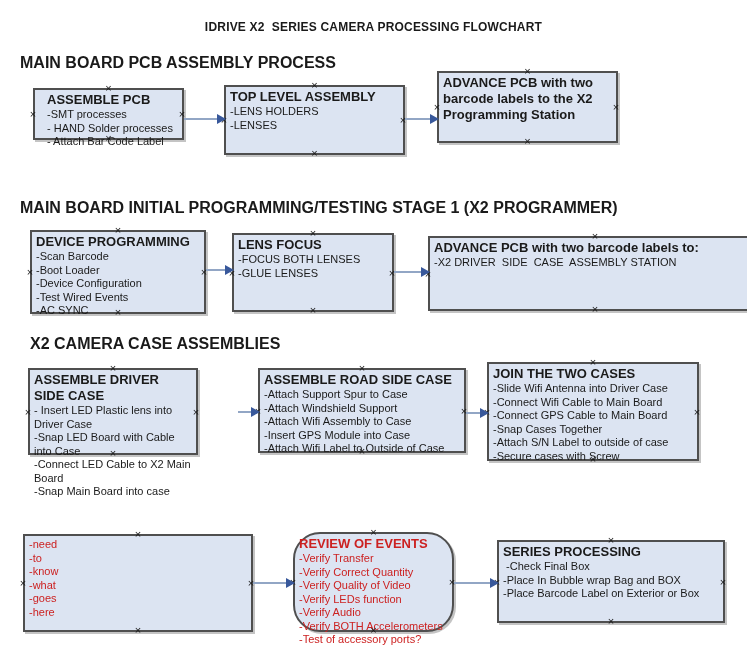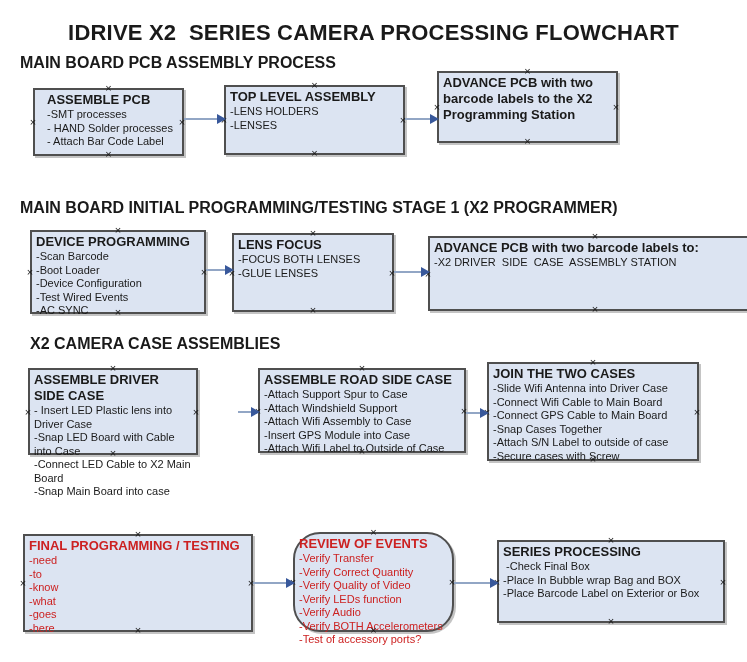--- a/index.html
+++ b/index.html
@@ -3,21 +3,21 @@
 <meta charset="utf-8">
 <style>
   html,body { margin:0; padding:0; background:#ffffff; }
   #canvas {
     position:relative; width:747px; height:662px; background:#ffffff;
     font-family:"Liberation Sans","DejaVu Sans",sans-serif; color:#1a1a1a;
     overflow:hidden;
   }
   .page-title {
     position:absolute; left:0; top:20px; width:747px; text-align:center;
-    font-size:22px; font-weight:bold; letter-spacing:0.2px; white-space:pre-wrap;
+    font-size:12px; font-weight:bold; letter-spacing:0.2px; white-space:pre-wrap;
   }
   .section-heading {
     position:absolute; font-size:16px; font-weight:bold; white-space:pre-wrap;
   }
   .section-heading .red-part { color:#cc2121; }
   .box {
     position:absolute; box-sizing:border-box; background:#dce4f2;
     border:2px solid #4f4f4f; padding:2px 4px 2px 4px;
     box-shadow:2px 2px 0 rgba(125,125,125,0.45);
   }
@@ -41,21 +41,21 @@
 </style>
 </head>
 <body>
 
 <div id="canvas">
 
   <div class="page-title">IDRIVE X2  SERIES CAMERA PROCESSING FLOWCHART</div>
 
   <div class="section-heading" style="left:20px; top:54px;">MAIN BOARD PCB ASSEMBLY PROCESS</div>
 
-  <div class="box" style="left:33px; top:88px; width:151px; height:68px;padding-left:12px;">
+  <div class="box" style="left:33px; top:88px; width:151px; height:52px;padding-left:12px;">
     <div class="box-title">ASSEMBLE PCB</div>
     <div class="box-item">-SMT processes</div>
     <div class="box-item">- HAND Solder processes</div>
     <div class="box-item">- Attach Bar Code Label</div>
     <span class="handle h-top"></span>
     <span class="handle h-bottom"></span>
     <span class="handle h-left"></span>
     <span class="handle h-right"></span>
   </div>
 
@@ -156,21 +156,20 @@
     <span class="handle h-bottom"></span>
     <span class="handle h-left"></span>
     <span class="handle h-right"></span>
   </div>
 
   <div class="connector" style="left:238px; top:411px; width:20px;"></div>
   <div class="connector" style="left:466px; top:412px; width:21px;"></div>
 
 
   <div class="box red" style="left:23px; top:534px; width:230px; height:98px;">
-    <div class="box-title">FINAL PROGRAMMING / TESTING</div>
     <div class="box-item">-need</div>
     <div class="box-item">-to</div>
     <div class="box-item">-know</div>
     <div class="box-item">-what</div>
     <div class="box-item">-goes</div>
     <div class="box-item">-here</div>
     <span class="handle h-top"></span>
     <span class="handle h-bottom"></span>
     <span class="handle h-left"></span>
     <span class="handle h-right"></span>

